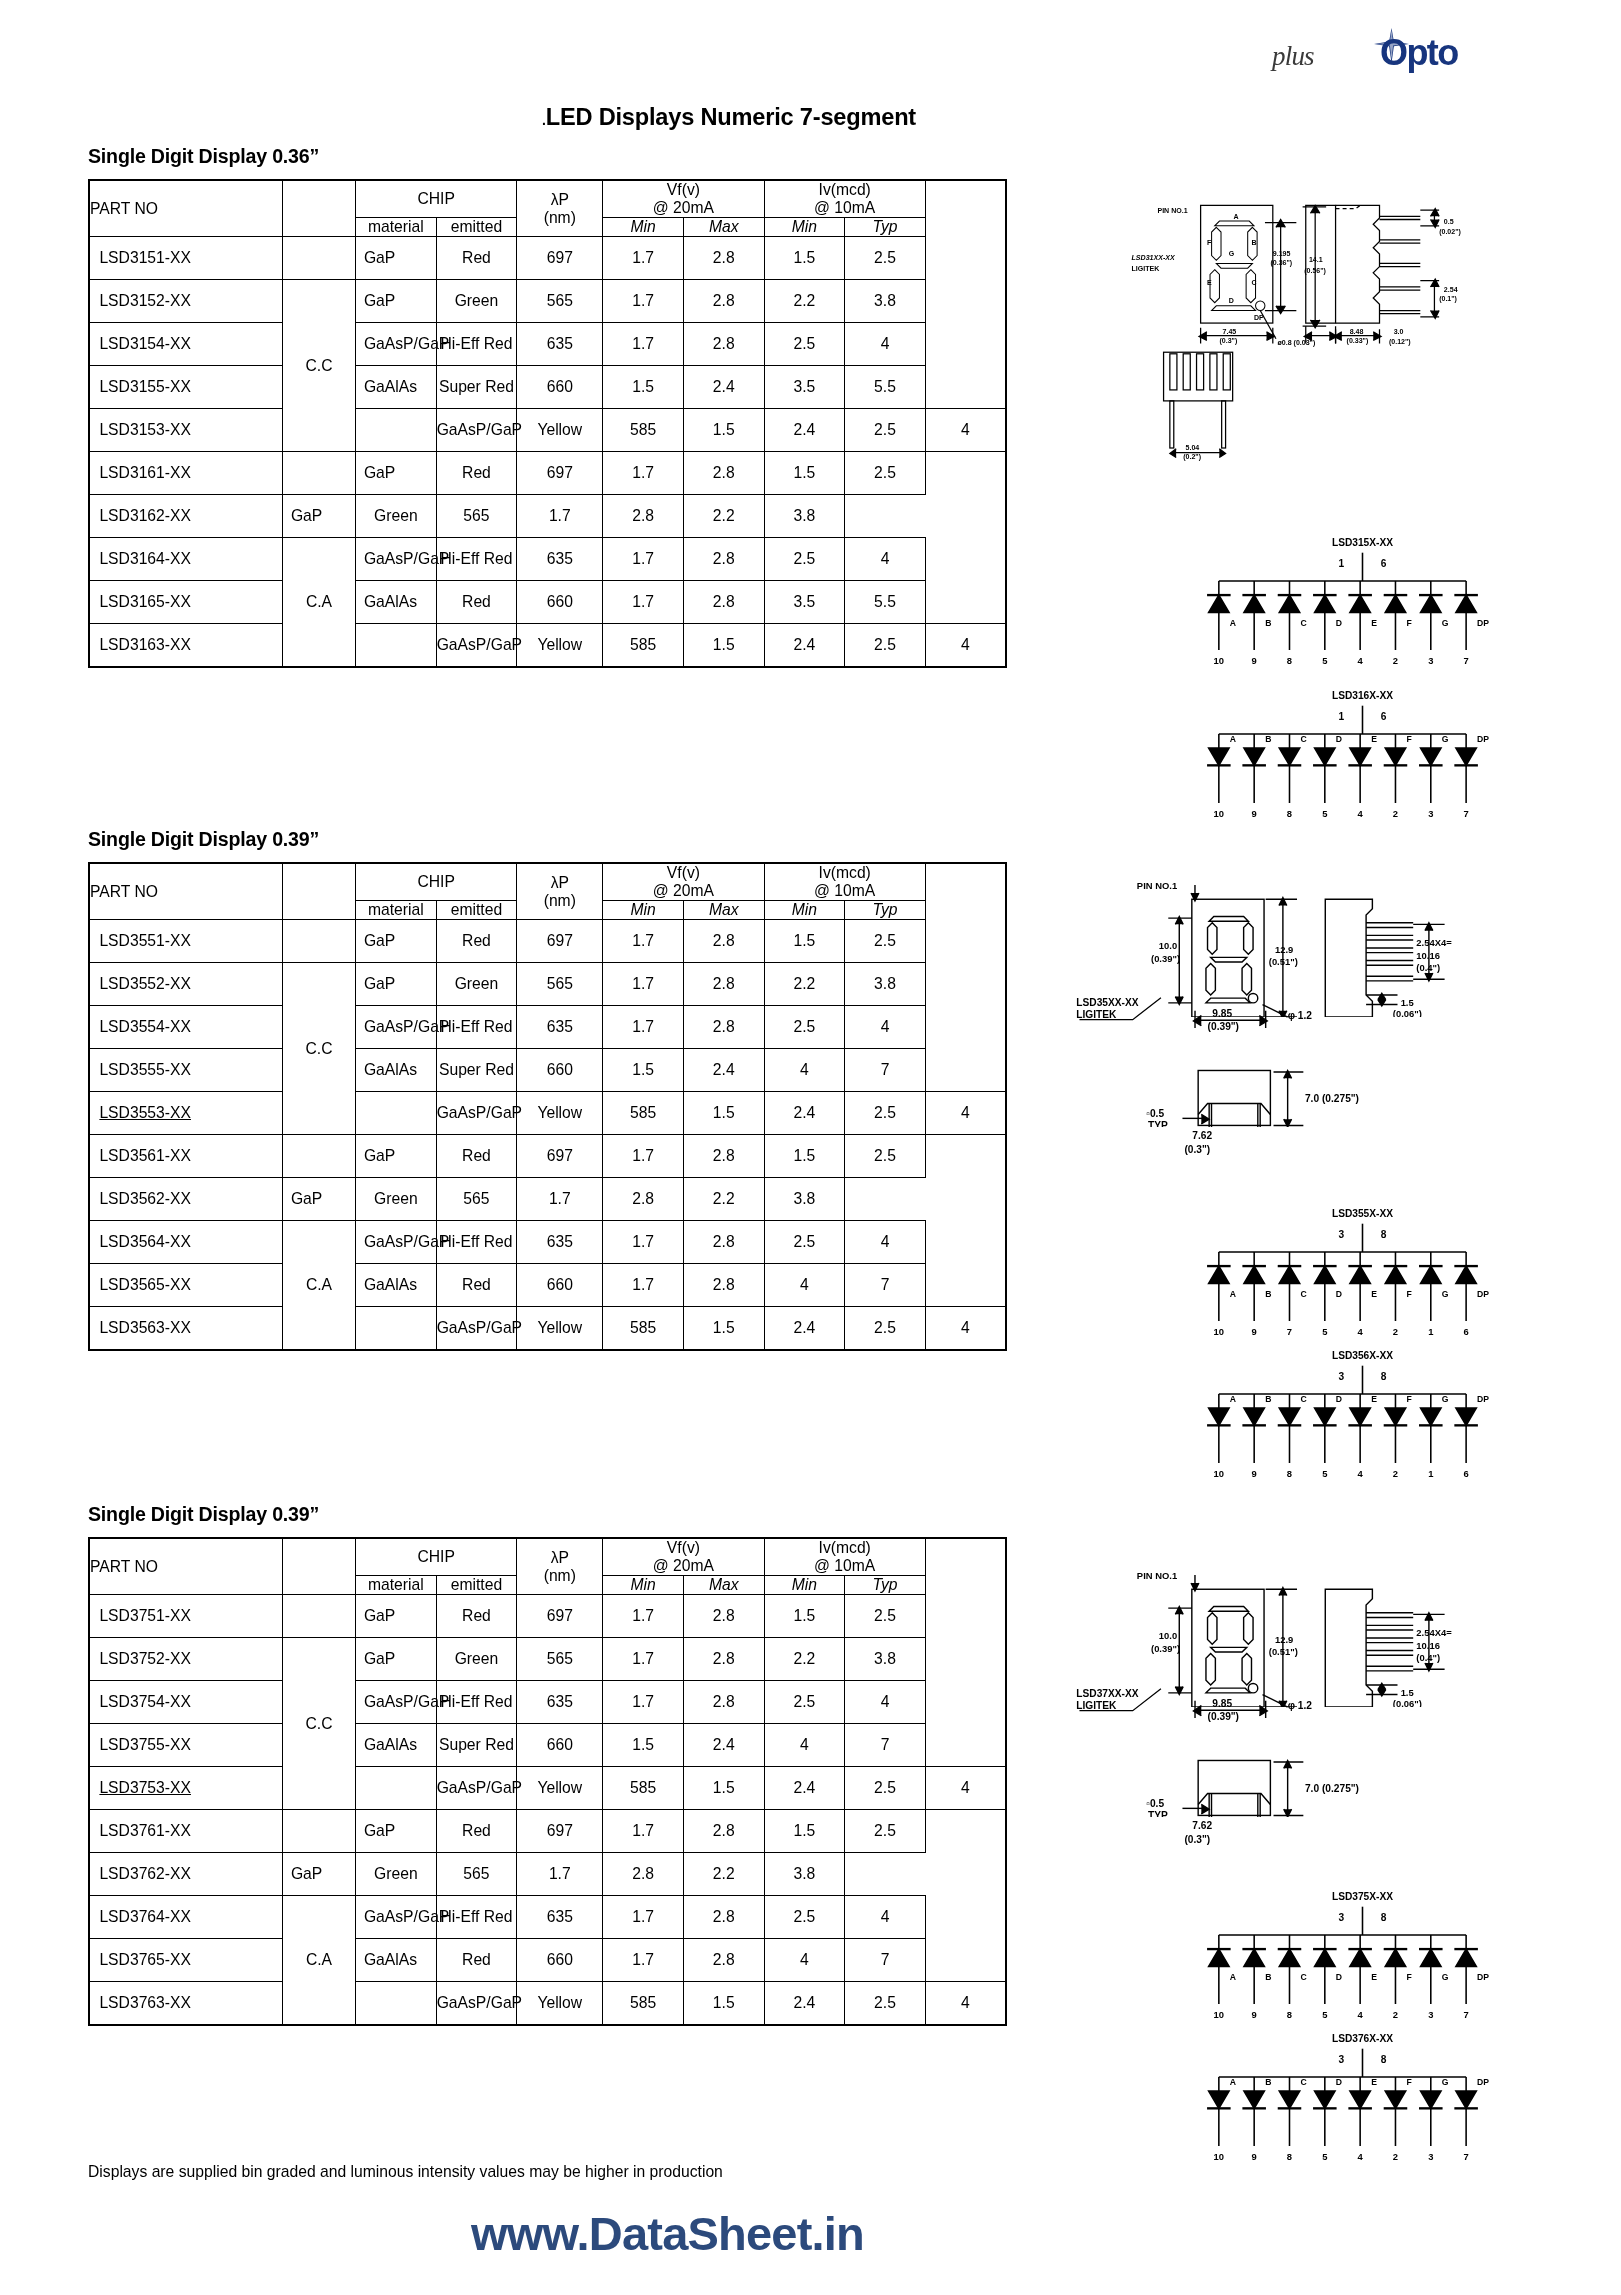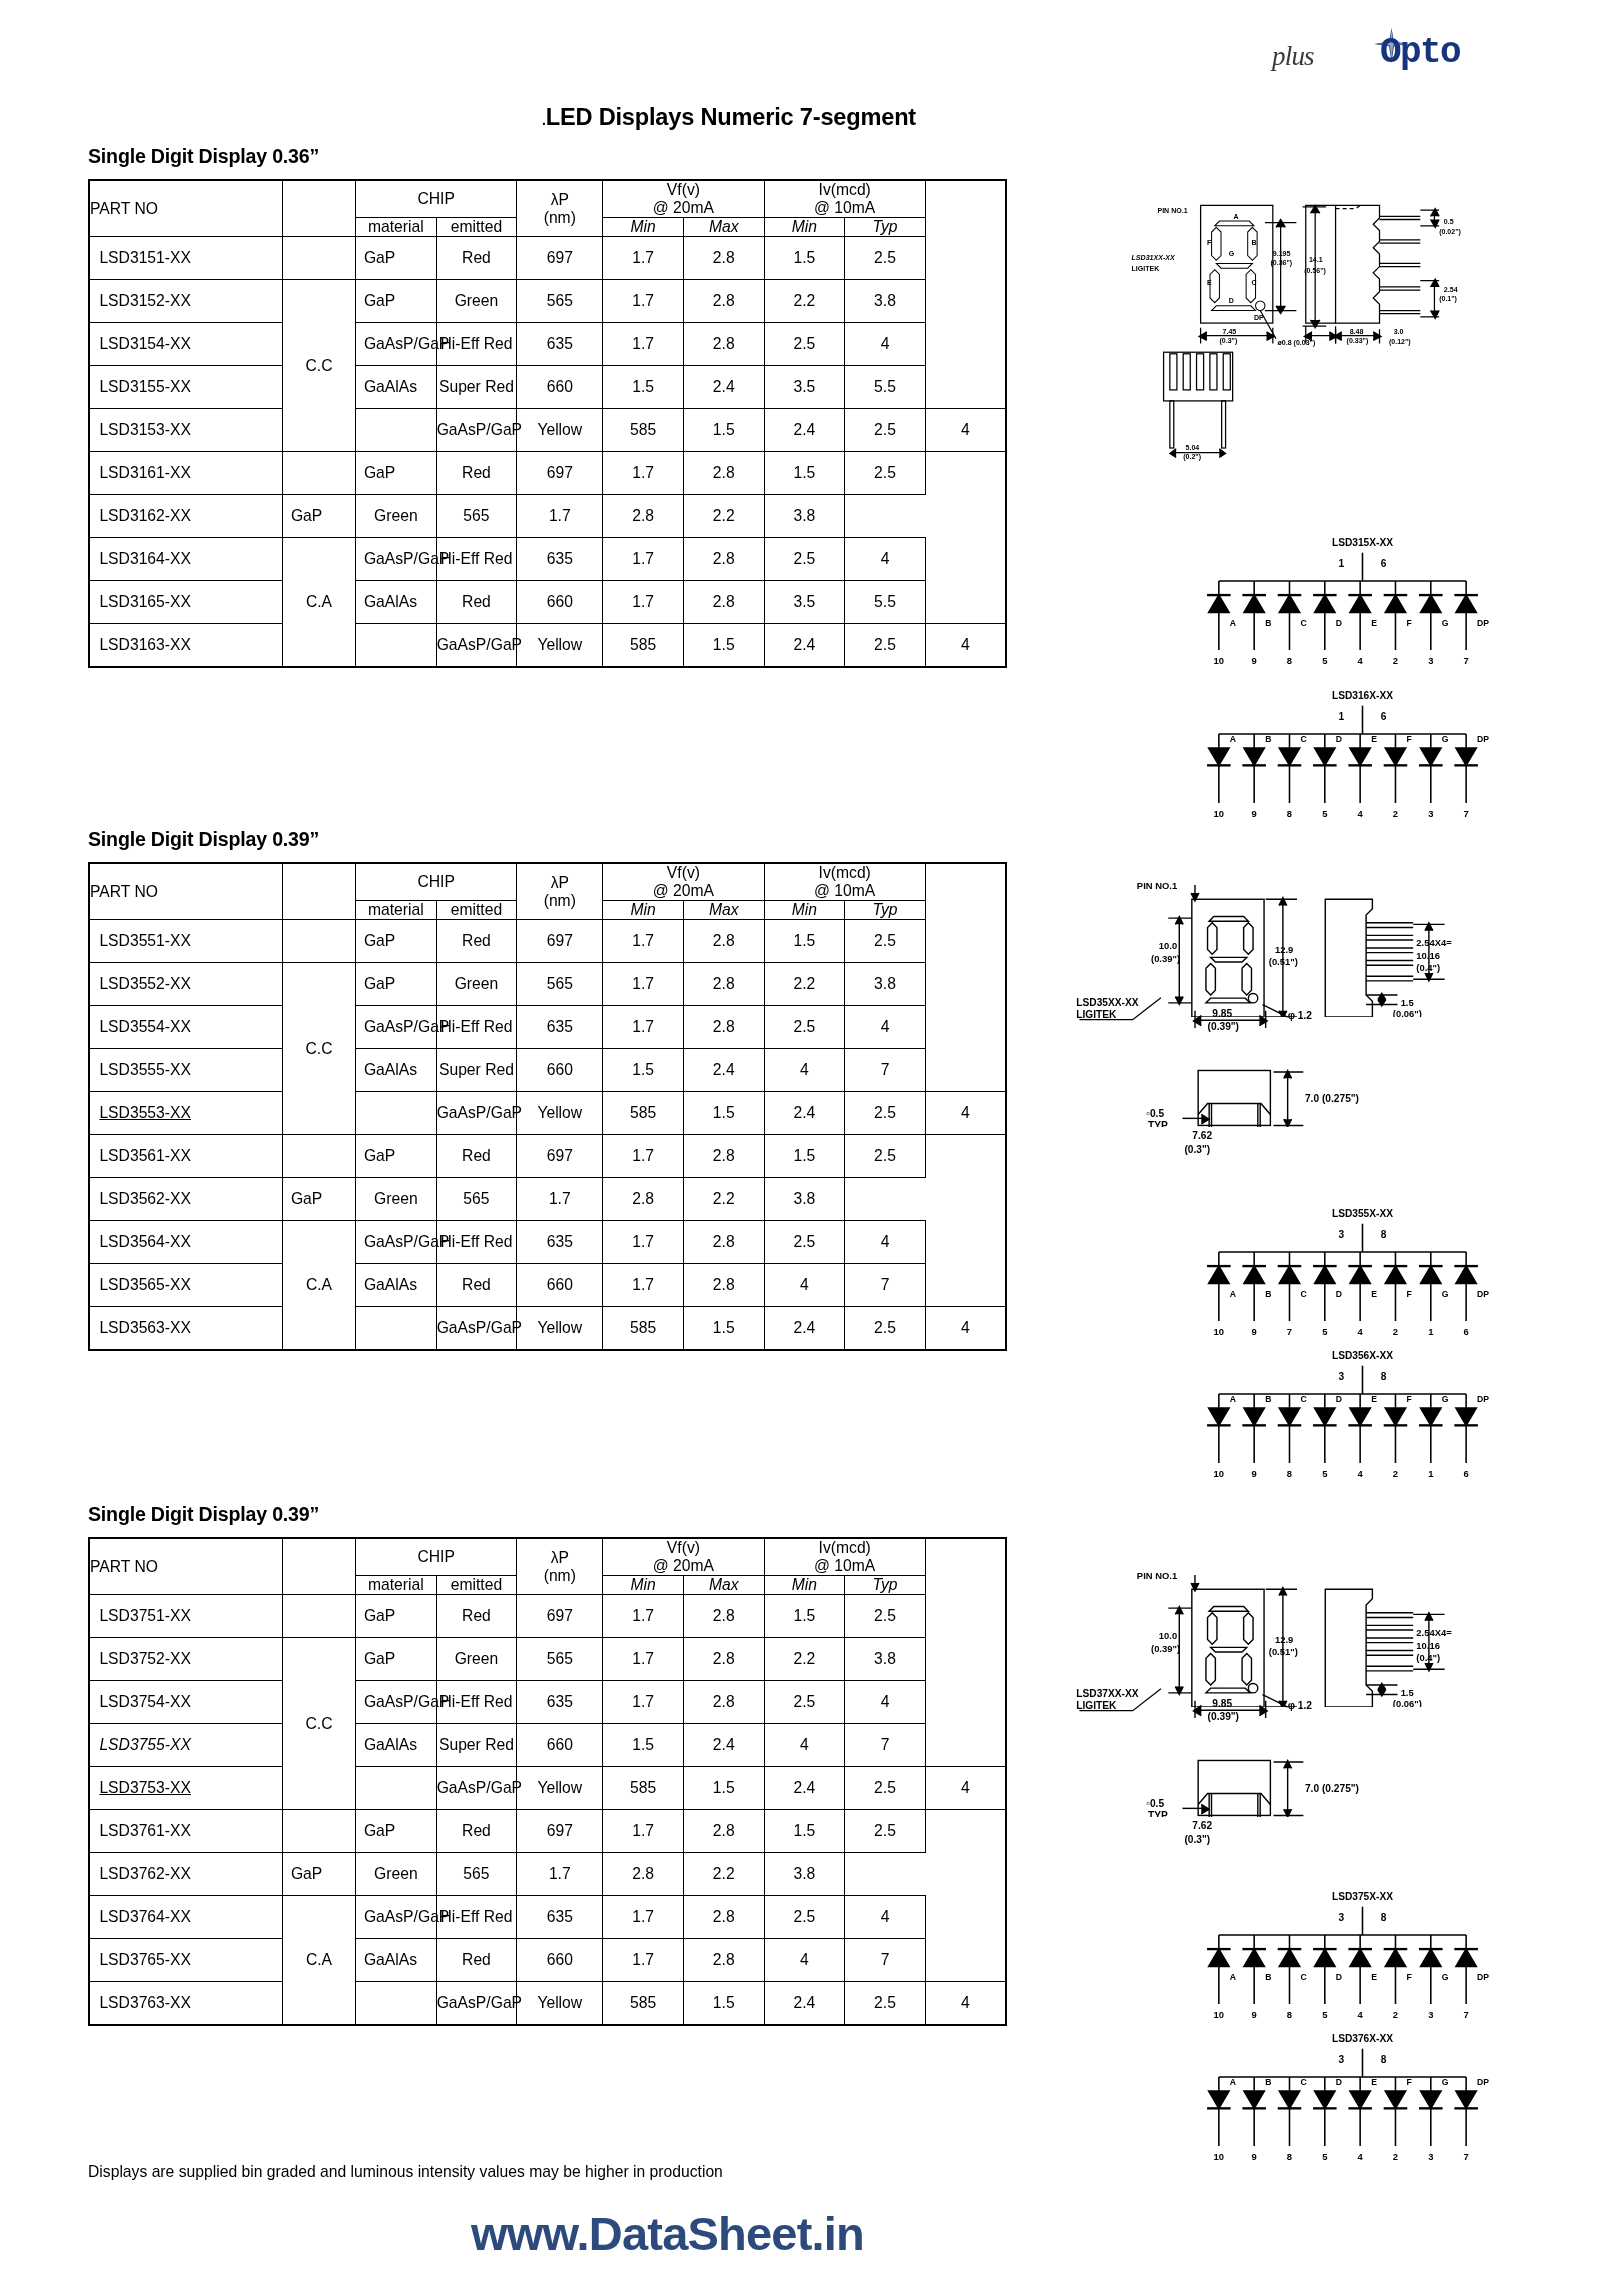--- a/index.html
+++ b/index.html
@@ -5,21 +5,21 @@
   html,body{margin:0;padding:0;background:#fff;}
   body{width:1622px;height:2295px;position:relative;
        font-family:"Liberation Sans","DejaVu Sans",sans-serif;color:#000;
        -webkit-font-smoothing:none;}
 
   
   #logo{position:absolute;left:1272px;top:30px;width:330px;height:44px;}
   #logo .plus{position:absolute;left:0;top:11px;font-family:"Liberation Serif","DejaVu Serif",serif;
               font-style:italic;font-size:27px;color:#3a3a3a;letter-spacing:-0.8px;}
   #logo .opto{position:absolute;left:108px;top:1.6px;font-size:36px;font-weight:bold;
-              color:#17357e;font-family:Liberation Mono, monospace;letter-spacing:-1.6px;}
+              color:#17357e;font-family:Liberation Sans, sans-serif;letter-spacing:-1.6px;}
   #logo .star{position:absolute;left:102px;top:-1.6px;width:35px;height:35px;}
 
   
   .doc-title{position:absolute;left:542px;top:104px;font-size:23.6px;font-weight:bold;letter-spacing:-0.2px;}
   .doc-title .lead{font-size:14px;}
   .sec-title{position:absolute;font-size:19.6px;font-weight:bold;letter-spacing:-0.2px;}
 
   
   table.spec{position:absolute;border-collapse:collapse;width:919px;
              table-layout:fixed;background:#fff;}
@@ -398,21 +398,21 @@
         <td class="c-part" style="text-align: left; padding-left: 7.9px;">LSD3754-XX</td>
         <td class="c-mat" style="text-align: left; padding-left: 7.9px;">GaAsP/GaP</td>
         <td class="c-emi">Hi-Eff Red</td>
         <td class="c-lp">635</td>
         <td class="c-v">1.7</td>
         <td class="c-v">2.8</td>
         <td class="c-i">2.5</td>
         <td class="c-i">4</td>
       </tr>
       <tr class="datarow">
-        <td class="c-part" style="text-align: left; padding-left: 7.9px; font-style: italic;">LSD3755-XX</td>
+        <td class="c-part" style="text-align: left; padding-left: 7.9px;">LSD3755-XX</td>
         <td class="c-mat" style="text-align: left; padding-left: 7.9px;">GaAlAs</td>
         <td class="c-emi">Super Red</td>
         <td class="c-lp">660</td>
         <td class="c-v">1.5</td>
         <td class="c-v">2.4</td>
         <td class="c-i">4</td>
         <td class="c-i">7</td>
       </tr>
       <tr class="datarow">
         <td class="c-part" style="text-align: left; padding-left: 7.9px; text-decoration: underline;">LSD3753-XX</td>

